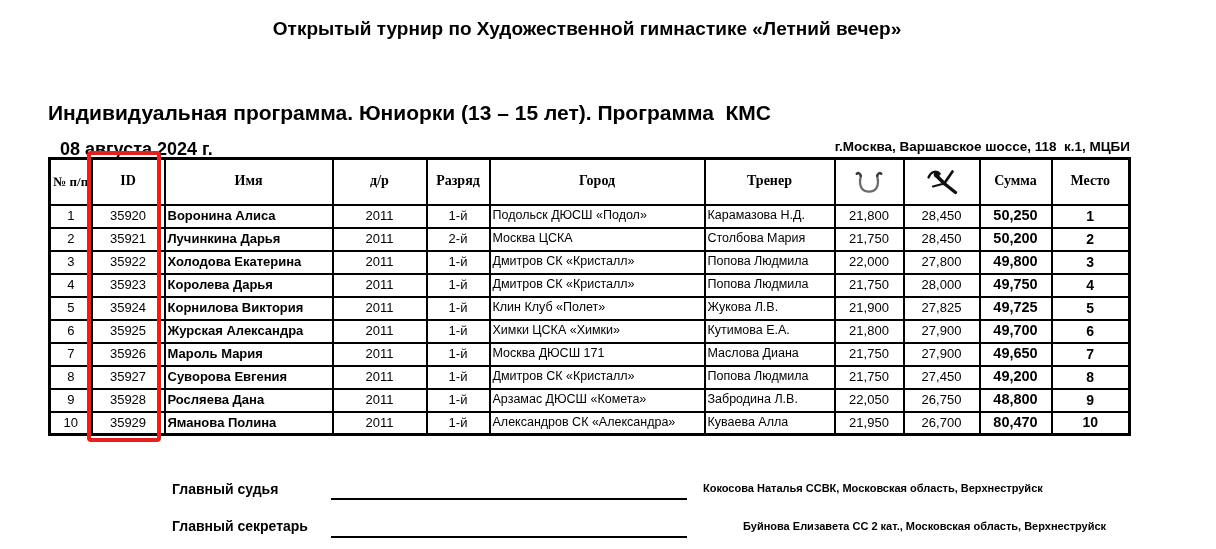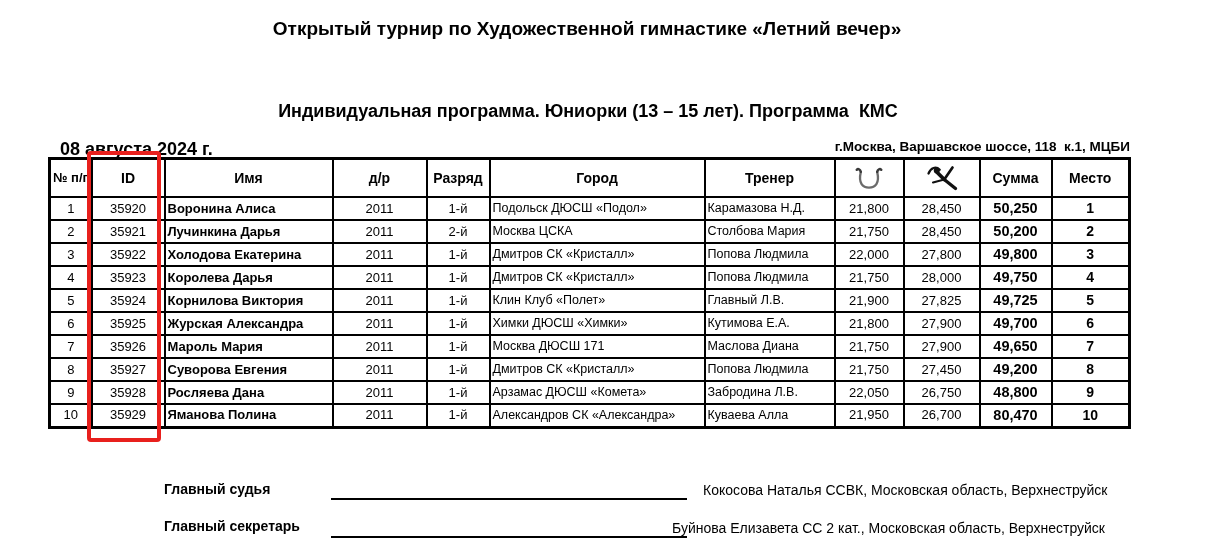--- a/index.html
+++ b/index.html
@@ -6,61 +6,61 @@
   #canvas{
     position:relative;width:1216px;height:549px;background:#ffffff;
     font-family:"Liberation Sans", sans-serif;color:#000;overflow:hidden;
   }
   .abs{position:absolute;}
   .title{
     left:47px;top:18px;width:1080px;text-align:center;
     font-size:19px;font-weight:bold;white-space:pre;
   }
   .subtitle{
-    left:48px;top:101px;width:1080px;text-align:center;
-    font-size:18px;font-weight:bold;white-space:pre;
+    left:48px;top:101px;width:1080px;text-align:left;
+    font-size:21px;font-weight:bold;white-space:pre;
   }
   .meta-date{left:60px;top:139px;font-size:18px;font-weight:bold;white-space:pre;}
   .meta-loc{right:86px;top:139px;font-size:13.5px;font-weight:bold;white-space:pre;}
 
   table.results{
     position:absolute;left:48px;top:157px;width:1080px;
     border-collapse:collapse;table-layout:fixed;
     border:3px solid #000;
   }
   table.results th, table.results td{
     border:2px solid #000;overflow:hidden;white-space:nowrap;
     padding:0 2px;line-height:1.05;
   }
-  table.results thead tr{height:38px;}
+  table.results thead tr{height:46px;font-family:Liberation Serif, serif;}
   table.results tbody tr{height:23px;}
   th{font-size:14px;font-weight:bold;text-align:center;}
   th.h-num{font-size:13px;white-space:pre-line;line-height:1.15;}
   td{font-size:13px;text-align:center;}
   td.c-name{text-align:left;font-weight:bold;padding-left:5px;}
   td.c-city, td.c-coach{text-align:left;padding-left:5px;font-size:12.5px;}
   td.c-sum{font-weight:bold;font-size:14.5px;}
   td.c-place{font-weight:bold;font-size:14px;}
   .icon-wrap{display:flex;align-items:center;justify-content:center;height:100%;}
 
   .highlight-box{
     left:87px;top:151px;width:74px;height:291px;
     border:4px solid #e8201d;border-radius:4px;
     box-sizing:border-box;pointer-events:none;z-index:6;
   }
 
-  .sig-label{font-size:14px;font-weight:bold;white-space:pre;}
+  .sig-label{font-size:14px;font-weight:bold;white-space:pre;margin-left:8px;}
   .sig-line{border-bottom:2px solid #000;height:16px;}
-  .sig-value{font-size:14px;font-weight:normal;white-space:pre;}
+  .sig-value{font-size:11px;font-weight:bold;white-space:pre;}
   .judge-label{left:164px;top:481px;}
   .judge-line{left:331px;top:482px;width:356px;}
   .judge-value{left:703px;top:482px;}
   .secretary-label{left:164px;top:518px;}
   .secretary-line{left:331px;top:520px;width:356px;}
-  .secretary-value{left:672px;top:520px;}
+  .secretary-value{left:743px;top:520px;}
 </style>
 </head>
 <body>
 
 <div id="canvas">
 
   <div class="abs title">Открытый турнир по Художественной гимнастике «Летний вечер»</div>
   <div class="abs subtitle">Индивидуальная программа. Юниорки (13 – 15 лет). Программа  КМС</div>
   <div class="abs meta-date">08 августа 2024 г.</div>
   <div class="abs meta-loc">г.Москва, Варшавское шоссе, 118  к.1, МЦБИ</div>
@@ -167,33 +167,33 @@
         <td class="c-sum">49,750</td>
         <td class="c-place">4</td>
       </tr>
       <tr>
         <td class="c-num">5</td>
         <td class="c-id">35924</td>
         <td class="c-name">Корнилова Виктория</td>
         <td class="c-dob">2011</td>
         <td class="c-rank">1-й</td>
         <td class="c-city">Клин Клуб «Полет»</td>
-        <td class="c-coach">Главный Л.В.</td>
+        <td class="c-coach">Жукова Л.В.</td>
         <td class="c-s1">21,900</td>
         <td class="c-s2">27,825</td>
         <td class="c-sum">49,725</td>
         <td class="c-place">5</td>
       </tr>
       <tr>
         <td class="c-num">6</td>
         <td class="c-id">35925</td>
         <td class="c-name">Журская Александра</td>
         <td class="c-dob">2011</td>
         <td class="c-rank">1-й</td>
-        <td class="c-city">Химки ДЮСШ «Химки»</td>
+        <td class="c-city">Химки ЦСКА «Химки»</td>
         <td class="c-coach">Кутимова Е.А.</td>
         <td class="c-s1">21,800</td>
         <td class="c-s2">27,900</td>
         <td class="c-sum">49,700</td>
         <td class="c-place">6</td>
       </tr>
       <tr>
         <td class="c-num">7</td>
         <td class="c-id">35926</td>
         <td class="c-name">Мароль Мария</td>

